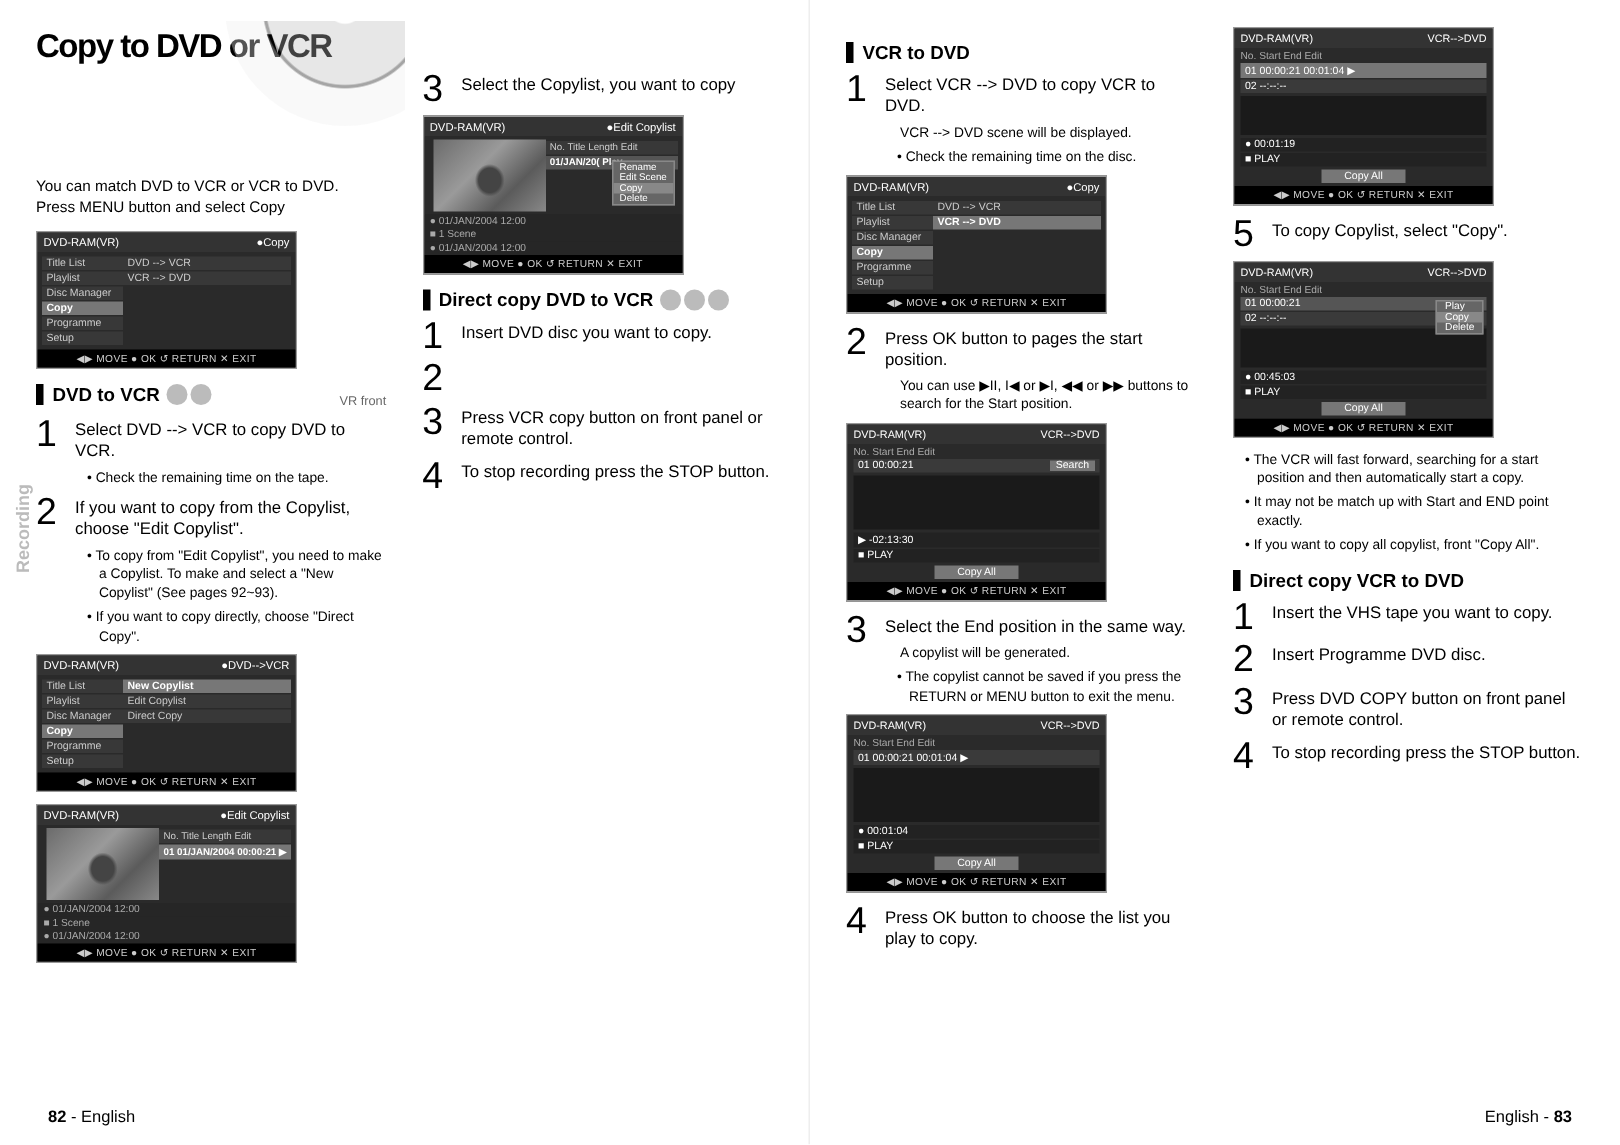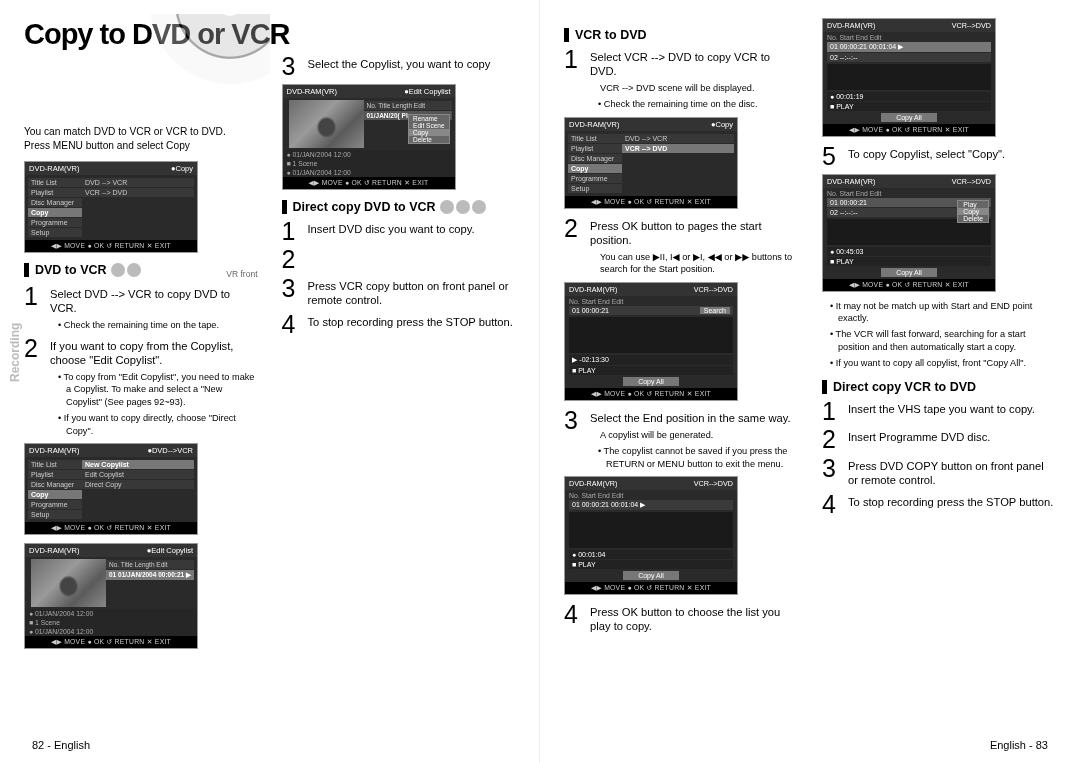--- a/index.html
+++ b/index.html
@@ -1,21 +1,21 @@
 <!DOCTYPE html>
 <html><head>
 <meta charset="utf-8">
 <style>
   * { box-sizing: border-box; margin: 0; padding: 0; }
   body { font-family: Arial, Helvetica, sans-serif; background: #fff; width: 1080px; height: 763px; overflow: hidden; position: relative; }
   .spread { display: flex; width: 1080px; height: 763px; }
   .page { width: 540px; height: 763px; position: relative; padding: 18px 24px 30px 24px; }
   .page-left { border-right: 1px solid #eee; }
 
-  .title { font-size: 29px; font-weight: bold; letter-spacing: -1px; margin-bottom: 4px; }
+  .title { font-size: 22px; font-weight: bold; letter-spacing: -1px; margin-bottom: 4px; }
   .disc-art { position: absolute; top: 14px; left: 150px; width: 120px; height: 72px; overflow: hidden; opacity: .35; z-index: 0; }
   .disc-art::before { content: ""; position: absolute; width: 160px; height: 160px; border-radius: 50%; background: radial-gradient(circle at 50% 50%, #555 0 8%, #fff 9% 10%, #bbb 11% 46%, #000 47% 48%, #eee 49% 100%); top: -90px; left: 0; }
 
   .intro { font-size: 10.2px; line-height: 1.35; margin-top: 70px; margin-bottom: 8px; }
   .cols { column-count: 2; column-gap: 24px; column-fill: auto; height: 600px; }
 
   .section-head { display: flex; align-items: center; font-size: 12.5px; font-weight: bold; margin: 10px 0 6px 0; }
   .section-head .bar { width: 5px; height: 14px; background: #000; margin-right: 6px; }
   .section-sub { font-size: 8.5px; color: #666; text-align: right; margin-top: -14px; margin-bottom: 4px; }
 
@@ -42,21 +42,21 @@
   .screen2 .list { background: #2a2a2a; padding: 2px 4px; }
   .screen2 .list .hdr { font-size: 6.8px; color: #aaa; display: flex; gap: 6px; }
   .screen2 .list .li { background: #3a3a3a; margin: 1px 0; padding: 1px 3px; font-size: 7px; display: flex; justify-content: space-between; }
   .screen2 .list .btn { background: #777; text-align: center; font-size: 7px; padding: 1px 0; margin: 2px auto 0; width: 56px; }
   .screen2 .foot { background: #000; text-align: center; padding: 2px; font-size: 6.8px; color: #ccc; letter-spacing: 0.04em; }
   .relbox { position: relative; }
 
   .side-label { position: absolute; top: 50%; font-size: 12px; font-weight: bold; color: #bbb; transform: rotate(-90deg); transform-origin: left top; }
   .side-label.left { left: 8px; }
   .page-num { position: absolute; bottom: 12px; font-size: 11px; }
-  .page-num b { font-weight: normal; text-align: right; }
+  .page-num b { font-weight: bold; text-align: right; }
   .pn-left { left: 32px; }
   .pn-right { right: 32px; }
   .icon-row { display:inline-flex; gap:2px; margin-left:4px; vertical-align:middle;}
   .icon-row span { width:14px; height:14px; border-radius:50%; background:#bbb; font-size:7px; display:flex; align-items:center; justify-content:center; color:#fff;}
 </style>
 </head>
 <body>
 
 <div class="spread">
 
@@ -381,22 +381,22 @@
               <span>● 00:45:03</span>
             </div>
         <div class="li" style="background:#222">
               <span>■ PLAY</span>
             </div>
         <div class="btn">Copy All</div>
       </div>
       <div class="foot">◀▶ MOVE    ● OK    ↺ RETURN    ✕ EXIT</div>
     </div>
 
+    <div class="note-bullet">The VCR will fast forward, searching for a start position and then automatically start a copy.</div>
     <div class="note-bullet">It may not be match up with Start and END point exactly.</div>
-    <div class="note-bullet">The VCR will fast forward, searching for a start position and then automatically start a copy.</div>
     <div class="note-bullet">If you want to copy all copylist, front "Copy All".</div>
 
     <div class="section-head">
       <span class="bar"></span>
       <span>Direct copy VCR to DVD</span>
     </div>
 
     <div class="step">
           <div class="num">1</div>
           <div class="body">Insert the VHS tape you want to copy.</div>

